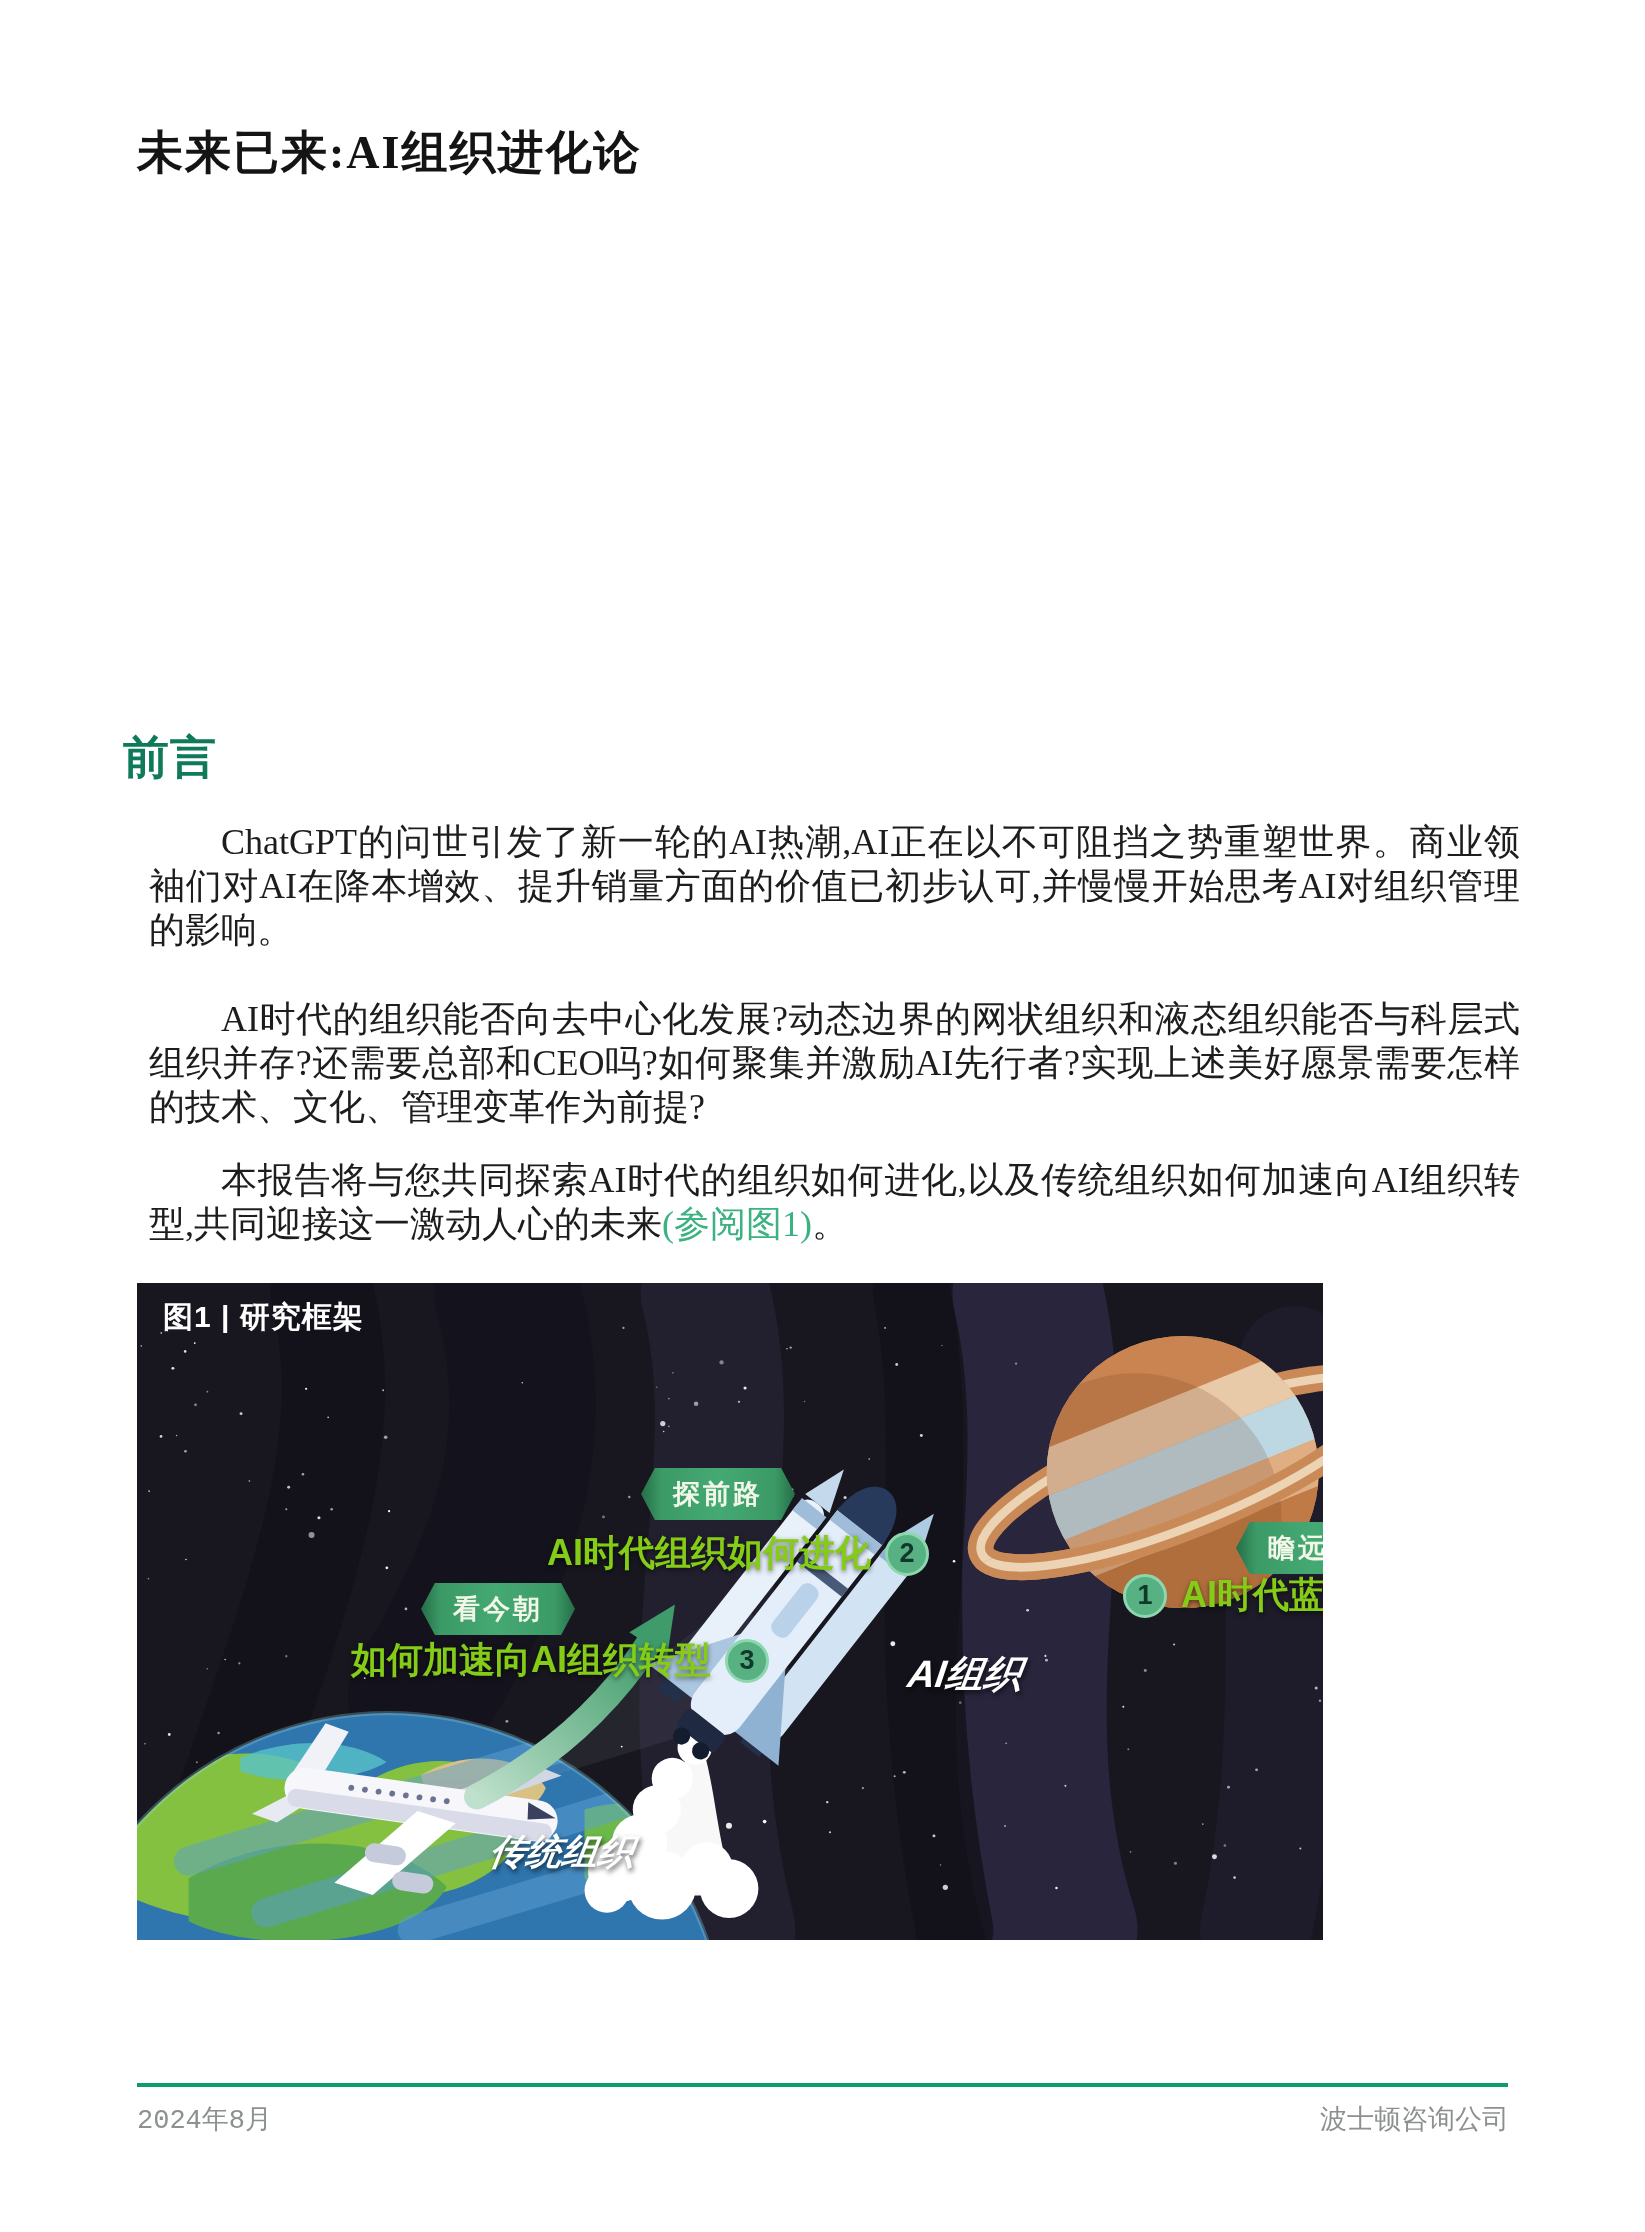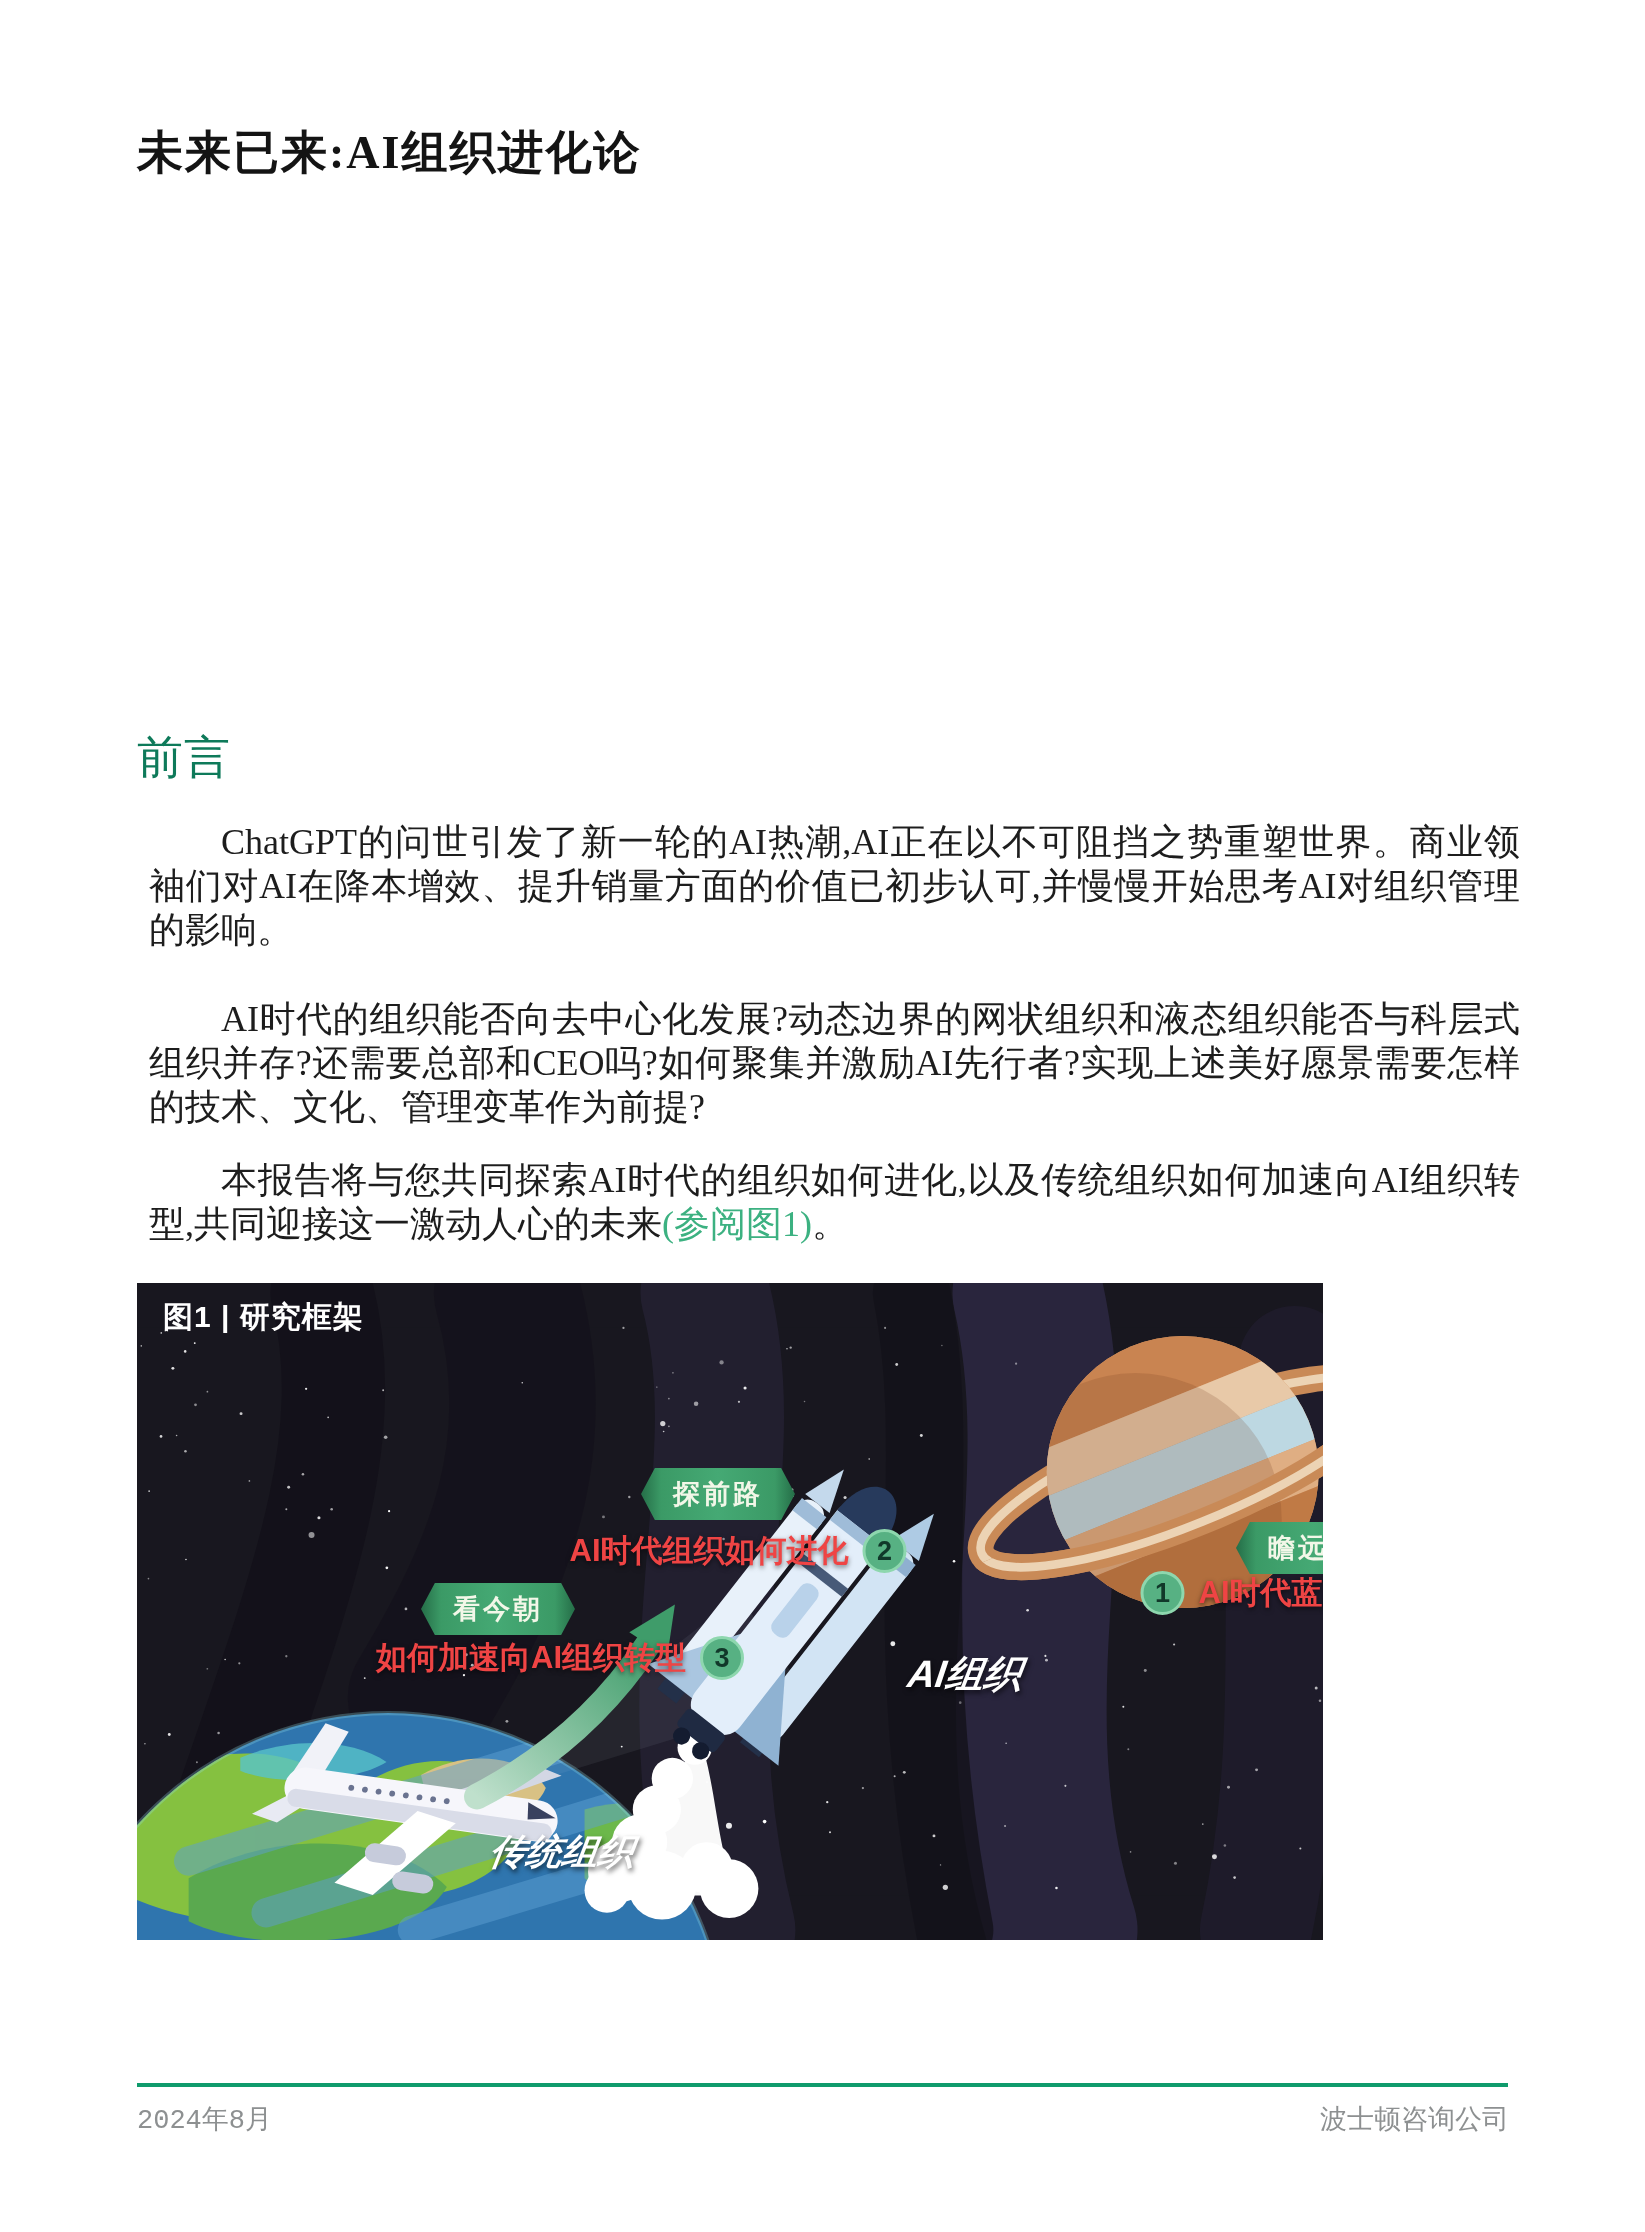--- a/index.html
+++ b/index.html
@@ -1,22 +1,22 @@
 <!DOCTYPE html>
 <html><head>
 <meta charset="utf-8">
 <style>
   html,body{margin:0;padding:0;background:#ffffff;}
   .page{position:relative;width:1646px;height:2233px;background:#ffffff;overflow:hidden;
         font-family:"Liberation Serif","DejaVu Serif",serif;}
   
   .doc-title{position:absolute;left:137px;top:92px;width:1373px;
              font-size:46px;font-weight:bold;line-height:1.3;color:#141414;letter-spacing:2px;}
-  .preface-heading{position:absolute;left:137px;top:689px;
-             font-size:46px;font-weight:normal;color:#0e7a5a;letter-spacing:1px;}
+  .preface-heading{position:absolute;left:123px;top:689px;
+             font-size:46px;font-weight:bold;color:#0e7a5a;letter-spacing:1px;}
   .para{position:absolute;left:137px;width:1371px;font-size:36px;line-height:44px;
         color:#1d1d1d;text-align:justify;text-indent:72px;margin:12px;}
   .para-1{top:808px;}
   .para-2{top:985px;}
   .para-3{top:1146px;}
   .fig-link{color:#3cb181;}
   
   .figure{position:absolute;left:137px;top:1283px;width:1186px;height:657px;
           background:#18171f;overflow:hidden;font-family:"Liberation Sans","DejaVu Sans",sans-serif;}
   .figure svg.art{position:absolute;left:0;top:0;width:100%;height:100%;display:block;}
@@ -26,21 +26,21 @@
          font-size:27px;font-weight:bold;color:#f2f7e8;letter-spacing:3px;
          background:linear-gradient(90deg,#256e48 0%,#3b9a66 13%,#45a974 50%,#3b9a66 87%,#256e48 100%);
          clip-path:polygon(0% 50%,9% 0%,91% 0%,100% 50%,91% 100%,9% 100%);}
   .badge-1{left:1176px;top:239px;}
   .badge-2{left:581px;top:185px;}
   .badge-3{left:361px;top:300px;}
   .mrow{position:absolute;transform:translateX(-50%);display:flex;align-items:center;gap:14px;white-space:nowrap;}
   .mrow-1{left:1141px;top:288px;}
   .mrow-2{left:601px;top:246px;}
   .mrow-3{left:423px;top:353px;}
-  .mlabel{font-size:31px;font-weight:bold;color:#ef4444;text-shadow:0 2px 5px rgba(0,0,0,.55);}
+  .mlabel{font-size:36px;font-weight:bold;color:#84cc16;text-shadow:0 2px 5px rgba(0,0,0,.55);}
   .mnum{width:44px;height:44px;border-radius:50%;background:#57b183;border:3px solid #8ed7ae;
         color:#11382a;font-size:27px;font-weight:bold;display:flex;align-items:center;justify-content:center;
         box-sizing:border-box;}
   .org-label{position:absolute;transform:translateX(-50%) skewX(-8deg);color:#ffffff;font-weight:bold;
              font-style:italic;text-shadow:2px 3px 5px rgba(0,0,0,.6);white-space:nowrap;}
   .org-ai{left:828px;top:366px;font-size:38px;}
   .org-trad{left:425px;top:545px;font-size:36px;}
   
   .footer-rule{position:absolute;left:137px;top:2083px;width:1371px;height:4px;background:#0f9b6c;}
   .footer-text{position:absolute;top:2101px;font-family:Liberation Mono, monospace;

